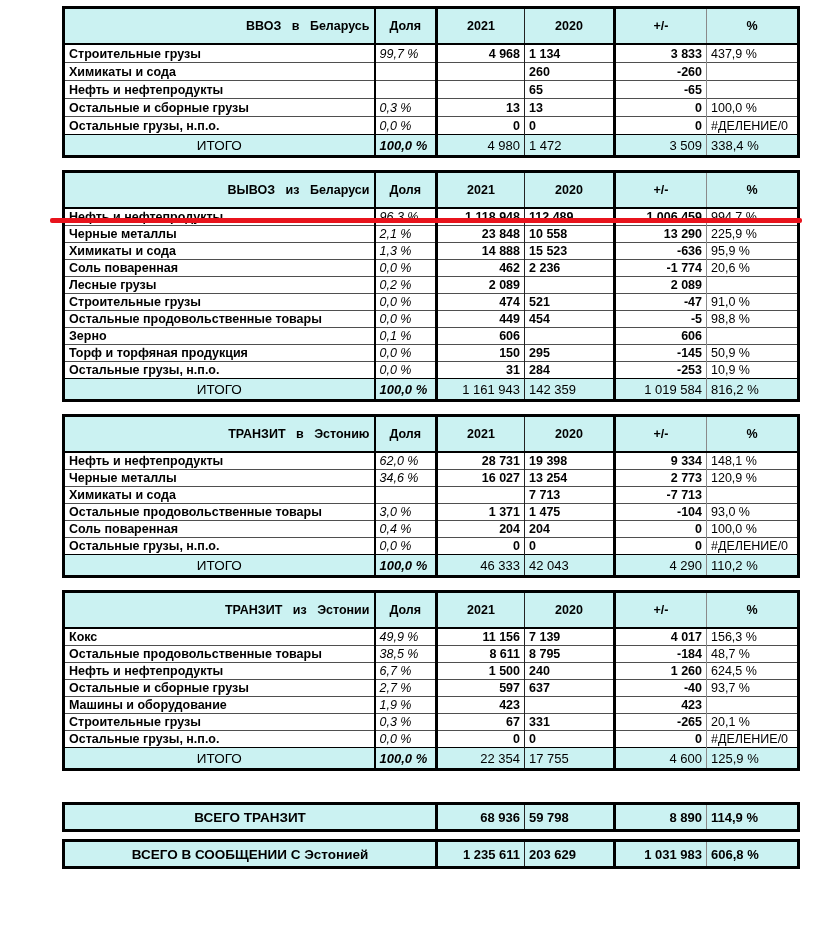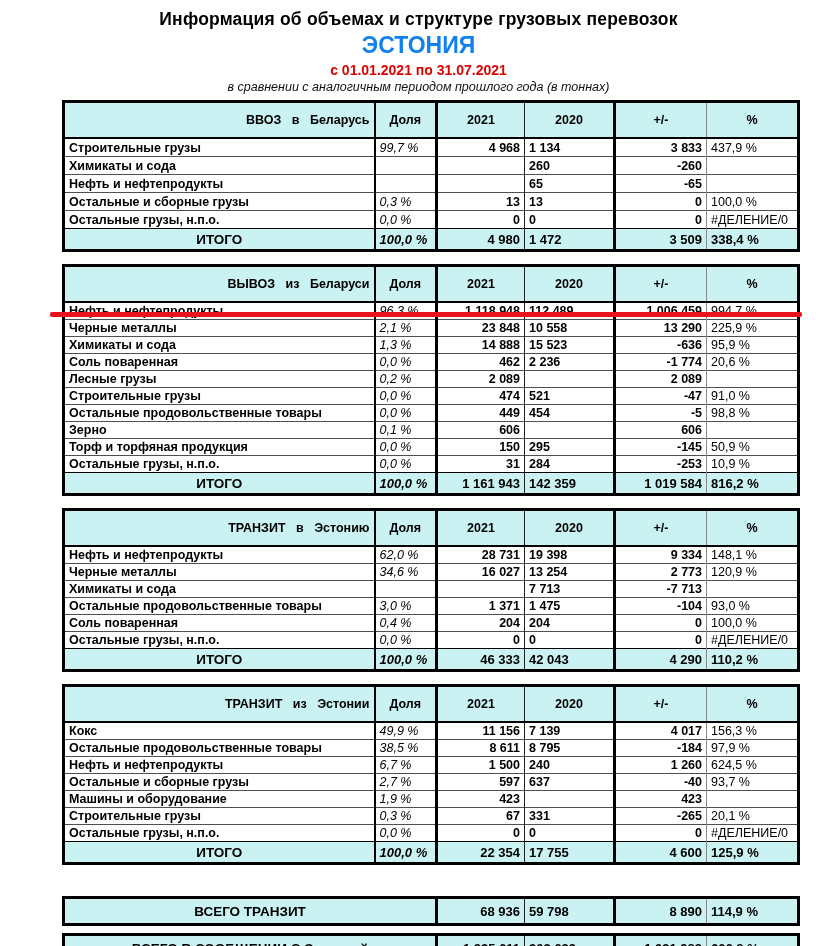--- a/index.html
+++ b/index.html
@@ -39,43 +39,37 @@
   .c-pct{text-align:left;border-left:1px solid #8a8a8a;}
   
   table.rep thead th{background:#cbf2f2;border-bottom:2.5px solid #000;height:34px;}
   .t-title{font-size:16.5px;font-weight:bold;word-spacing:7px;text-align:right;}
   .h-share{font-size:11px;font-weight:bold;text-align:center;font-style:normal;}
   .h-num{font-size:13.5px;font-weight:bold;text-align:center;}
   
   tr.data td{border-top:1px solid #4f4f4f;height:16px;}
   .t0 tr.data td{height:17px;}
   
-  tr.total td{background:#cbf2f2;font-weight:bold;font-size:13px;height:20px;border-top:1px solid #000;}
+  tr.total td{background:#cbf2f2;font-weight:normal;font-size:13px;height:20px;border-top:1px solid #000;}
   tr.total .c-name{text-align:center;font-size:13.5px;}
   tr.total .c-share{font-style:italic;font-weight:bold;}
   
   table.rep td.s-label{background:#cbf2f2;font-weight:bold;font-size:13.5px;text-align:center;height:24px;}
   tr.sum td{background:#cbf2f2;font-weight:bold;font-size:13px;}
   
   .red-line{
     position:absolute;left:-12px;width:752px;height:5px;
     top:48px;z-index:5;border-radius:2px;
   }
 </style>
 </head>
 <body>
 
 <div class="page">
 
-  <div class="hdr">
-    <div class="hdr-title">Информация об объемах и структуре грузовых перевозок</div>
-    <div class="hdr-country" style="color: rgb(17, 128, 240);">ЭСТОНИЯ</div>
-    <div class="hdr-period" style="color: rgb(224, 0, 0);">с 01.01.2021 по 31.07.2021</div>
-    <div class="hdr-note">в сравнении с аналогичным периодом прошлого года (в тоннах)</div>
-  </div>
 
   <div class="twrap t0">
       <table class="rep">
         <colgroup>
           <col style="width: 311px;">
           <col style="width: 62px;">
           <col style="width: 88px;">
           <col style="width: 90px;">
           <col style="width: 92px;">
           <col style="width: 92px;">
@@ -366,21 +360,21 @@
             <td class="c-2020">7 139</td>
             <td class="c-diff">4 017</td>
             <td class="c-pct">156,3 %</td>
           </tr>
           <tr class="data">
             <td class="c-name">Остальные продовольственные товары</td>
             <td class="c-share">38,5 %</td>
             <td class="c-2021">8 611</td>
             <td class="c-2020">8 795</td>
             <td class="c-diff">-184</td>
-            <td class="c-pct">97,9 %</td>
+            <td class="c-pct">48,7 %</td>
           </tr>
           <tr class="data">
             <td class="c-name">Нефть и нефтепродукты</td>
             <td class="c-share">6,7 %</td>
             <td class="c-2021">1 500</td>
             <td class="c-2020">240</td>
             <td class="c-diff">1 260</td>
             <td class="c-pct">624,5 %</td>
           </tr>
           <tr class="data">

